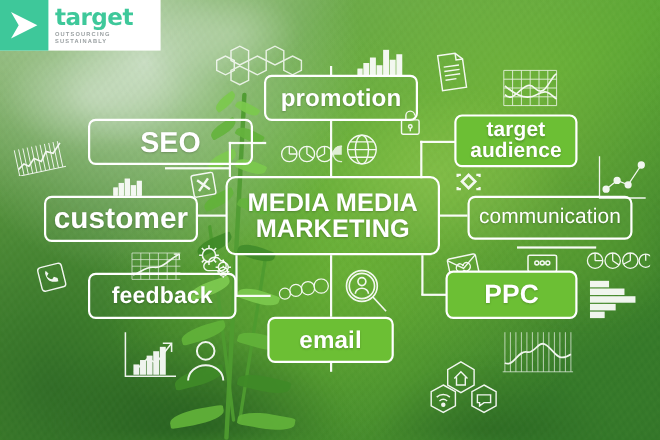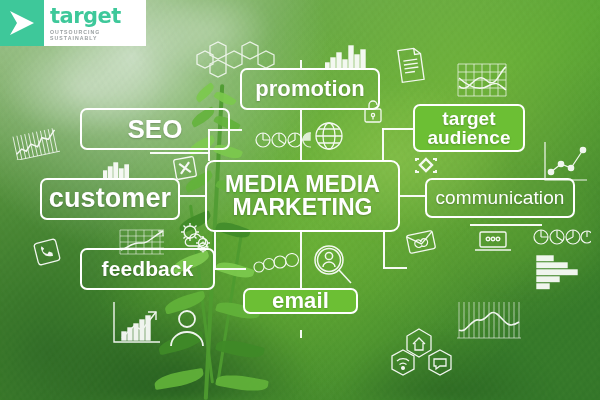--- a/index.html
+++ b/index.html
@@ -67,21 +67,21 @@
 
   #node-center{left:205px;top:160px;width:195px;height:72px;
     font-size:23px;font-weight:700;border-width:2.5px;border-radius:9px;}
   #node-promotion{left:240px;top:68px;width:140px;height:42px;font-size:22px;font-weight:700;}
   #node-seo{left:80px;top:108px;width:150px;height:42px;font-size:26px;font-weight:700;}
   #node-target{left:413px;top:104px;width:112px;height:48px;font-size:19px;font-weight:700;}
   #node-communication{left:425px;top:178px;width:150px;height:40px;font-size:19px;font-weight:400;}
   #node-customer{left:40px;top:178px;width:140px;height:42px;font-size:27px;font-weight:700;}
   #node-feedback{left:80px;top:248px;width:135px;height:42px;font-size:21px;font-weight:700;}
   #node-ppc{left:405px;top:246px;width:120px;height:44px;font-size:24px;font-weight:700;}
-  #node-email{left:243px;top:288px;width:115px;height:26px;font-size:22px;font-weight:700;}
+  #node-email{left:243px;top:288px;width:115px;height:42px;font-size:22px;font-weight:700;}
 
   
   #logo{position:absolute;left:0;top:0;width:146px;height:46px;background:#ffffff;display:flex;align-items:center;}
   #logo-mark{width:44px;height:46px;background:#3ec89a;position:relative;flex:0 0 auto;}
   #logo-arrow{position:absolute;left:8px;top:10px;}
   #logo-text{flex:1;padding-left:6px;}
   #logo-word{font-size:21px;font-weight:800;color:#3ec89a;letter-spacing:-.5px;line-height:1;font-family:"DejaVu Sans",sans-serif;}
   #logo-tag{font-size:5.2px;letter-spacing:1.05px;color:#9aa0a2;margin-top:2px;font-weight:600;}
 </style>
 </head>
@@ -423,20 +423,23 @@
   </div>
 
   <div class="node hollow" id="node-customer">
     <span>customer</span>
   </div>
 
   <div class="node hollow" id="node-feedback">
     <span>feedback</span>
   </div>
 
+  <div class="node fill" id="node-ppc">
+    <span>PPC</span>
+  </div>
 
   <div class="node fill" id="node-email">
     <span>email</span>
   </div>
 
   <div id="logo">
     <div id="logo-mark">
       <svg id="logo-arrow" width="28" height="26" viewBox="0 0 28 26">
         <path d="M2 1 L26 13 L2 25 L9 13 Z" fill="#ffffff"></path>
       </svg>

